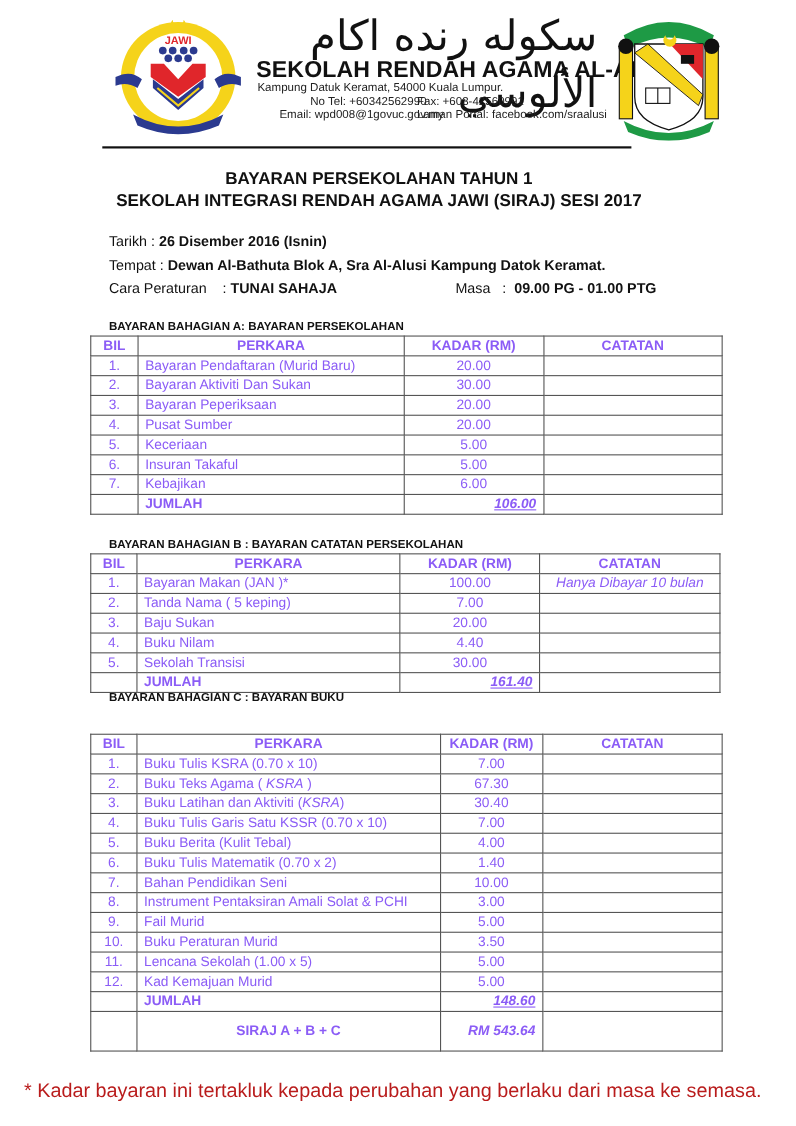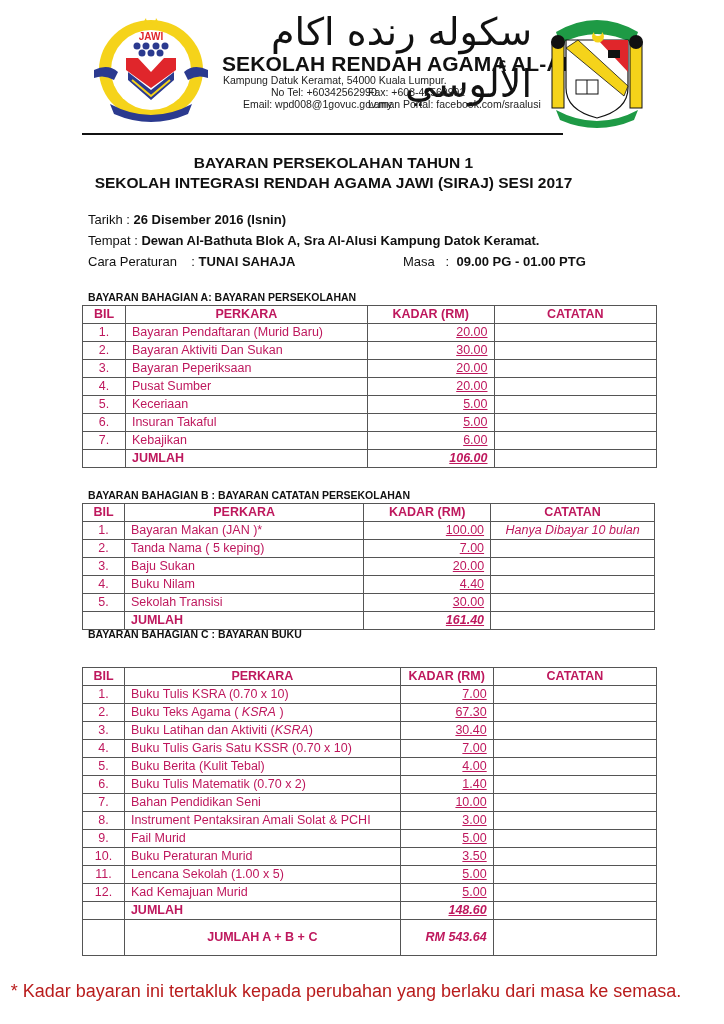--- a/index.html
+++ b/index.html
@@ -1,18 +1,18 @@
 <!DOCTYPE html>
 <html><head>
 <meta charset="utf-8">
 <style>
   html, body { margin:0; padding:0; background:#ffffff; }
   body { width:724px; height:1024px; position:relative; overflow:hidden;
          font-family:"Liberation Sans", sans-serif; color:#111; }
-  .abs { position:absolute; }
+  .abs { position:absolute;margin-left:11px; }
 
   
   #logo-left { left:88px; top:8px; width:126px; height:118px; }
   #logo-right { left:548px; top:10px; width:98px; height:118px; }
   #arabic { left:222px; top:6px; width:310px; height:52px; font-family:"DejaVu Sans", sans-serif;
             font-size:38px; line-height:52px; text-align:right; direction:rtl; color:#111; }
   #school-name { left:222px; top:52px; font-size:21px; font-weight:bold; letter-spacing:0.1px; color:#111; white-space:nowrap; }
   .addr { font-size:10.5px; line-height:13px; color:#222; white-space:nowrap; }
   #addr1 { left:223px; top:74px; }
   #tel { left:223px; top:86px;padding-left:48px; }
@@ -28,25 +28,25 @@
 
   .info { font-size:13px; white-space:nowrap; color:#111; }
   .info b { font-weight:bold; }
   #tarikh { left:88px; top:212px; }
   #tempat { left:88px; top:233px; }
   #cara { left:88px; top:254px; }
   #masa { left:403px; top:254px; }
 
   .sec-label { left:88px; font-size:10.5px; font-weight:bold; color:#111; white-space:nowrap; }
 
-  table.fees { position:absolute; border-collapse:collapse; font-size:12.5px; color:#be185d; }
+  table.fees { position:absolute; border-collapse:collapse; font-size:12.5px; color:#8b5cf6; }
   table.fees td, table.fees th { border:1px solid #555; padding:0 6px; height:17px; line-height:17px; white-space:nowrap; }
   table.fees th { font-weight:bold; text-align:center; }
   td.bil { text-align:center; }
-  td.amt { text-align:right;text-decoration:underline; }
+  td.amt { text-align:center; }
   td.note { text-align:center; font-style:italic; }
   tr.total td { font-weight:bold; }
   td.total-amt { font-style:italic; text-decoration:underline; text-align:right;margin-left:19px; }
   tr.grand td { height:35px; font-weight:bold; }
   td.grand-label { text-align:center; }
   td.grand-amt { font-style:italic; text-align:right; }
 
   #footnote { left:0; width:692px; text-align:center; top:981px; font-size:18px; color:#b91c1c; }
 </style>
 </head>
@@ -340,20 +340,20 @@
     </tbody>
   <tfoot>
     <tr class="total">
       <td></td>
       <td>JUMLAH</td>
       <td class="total-amt">148.60</td>
       <td></td>
     </tr>
     <tr class="grand">
       <td></td>
-      <td class="grand-label">JUMLAH A + B + C</td>
+      <td class="grand-label">SIRAJ A + B + C</td>
       <td class="grand-amt">RM 543.64</td>
       <td></td>
     </tr>
   </tfoot>
 </table>
 
 <div id="footnote" class="abs">* Kadar bayaran ini tertakluk kepada perubahan yang berlaku dari masa ke semasa.</div>
 
 </body></html>

